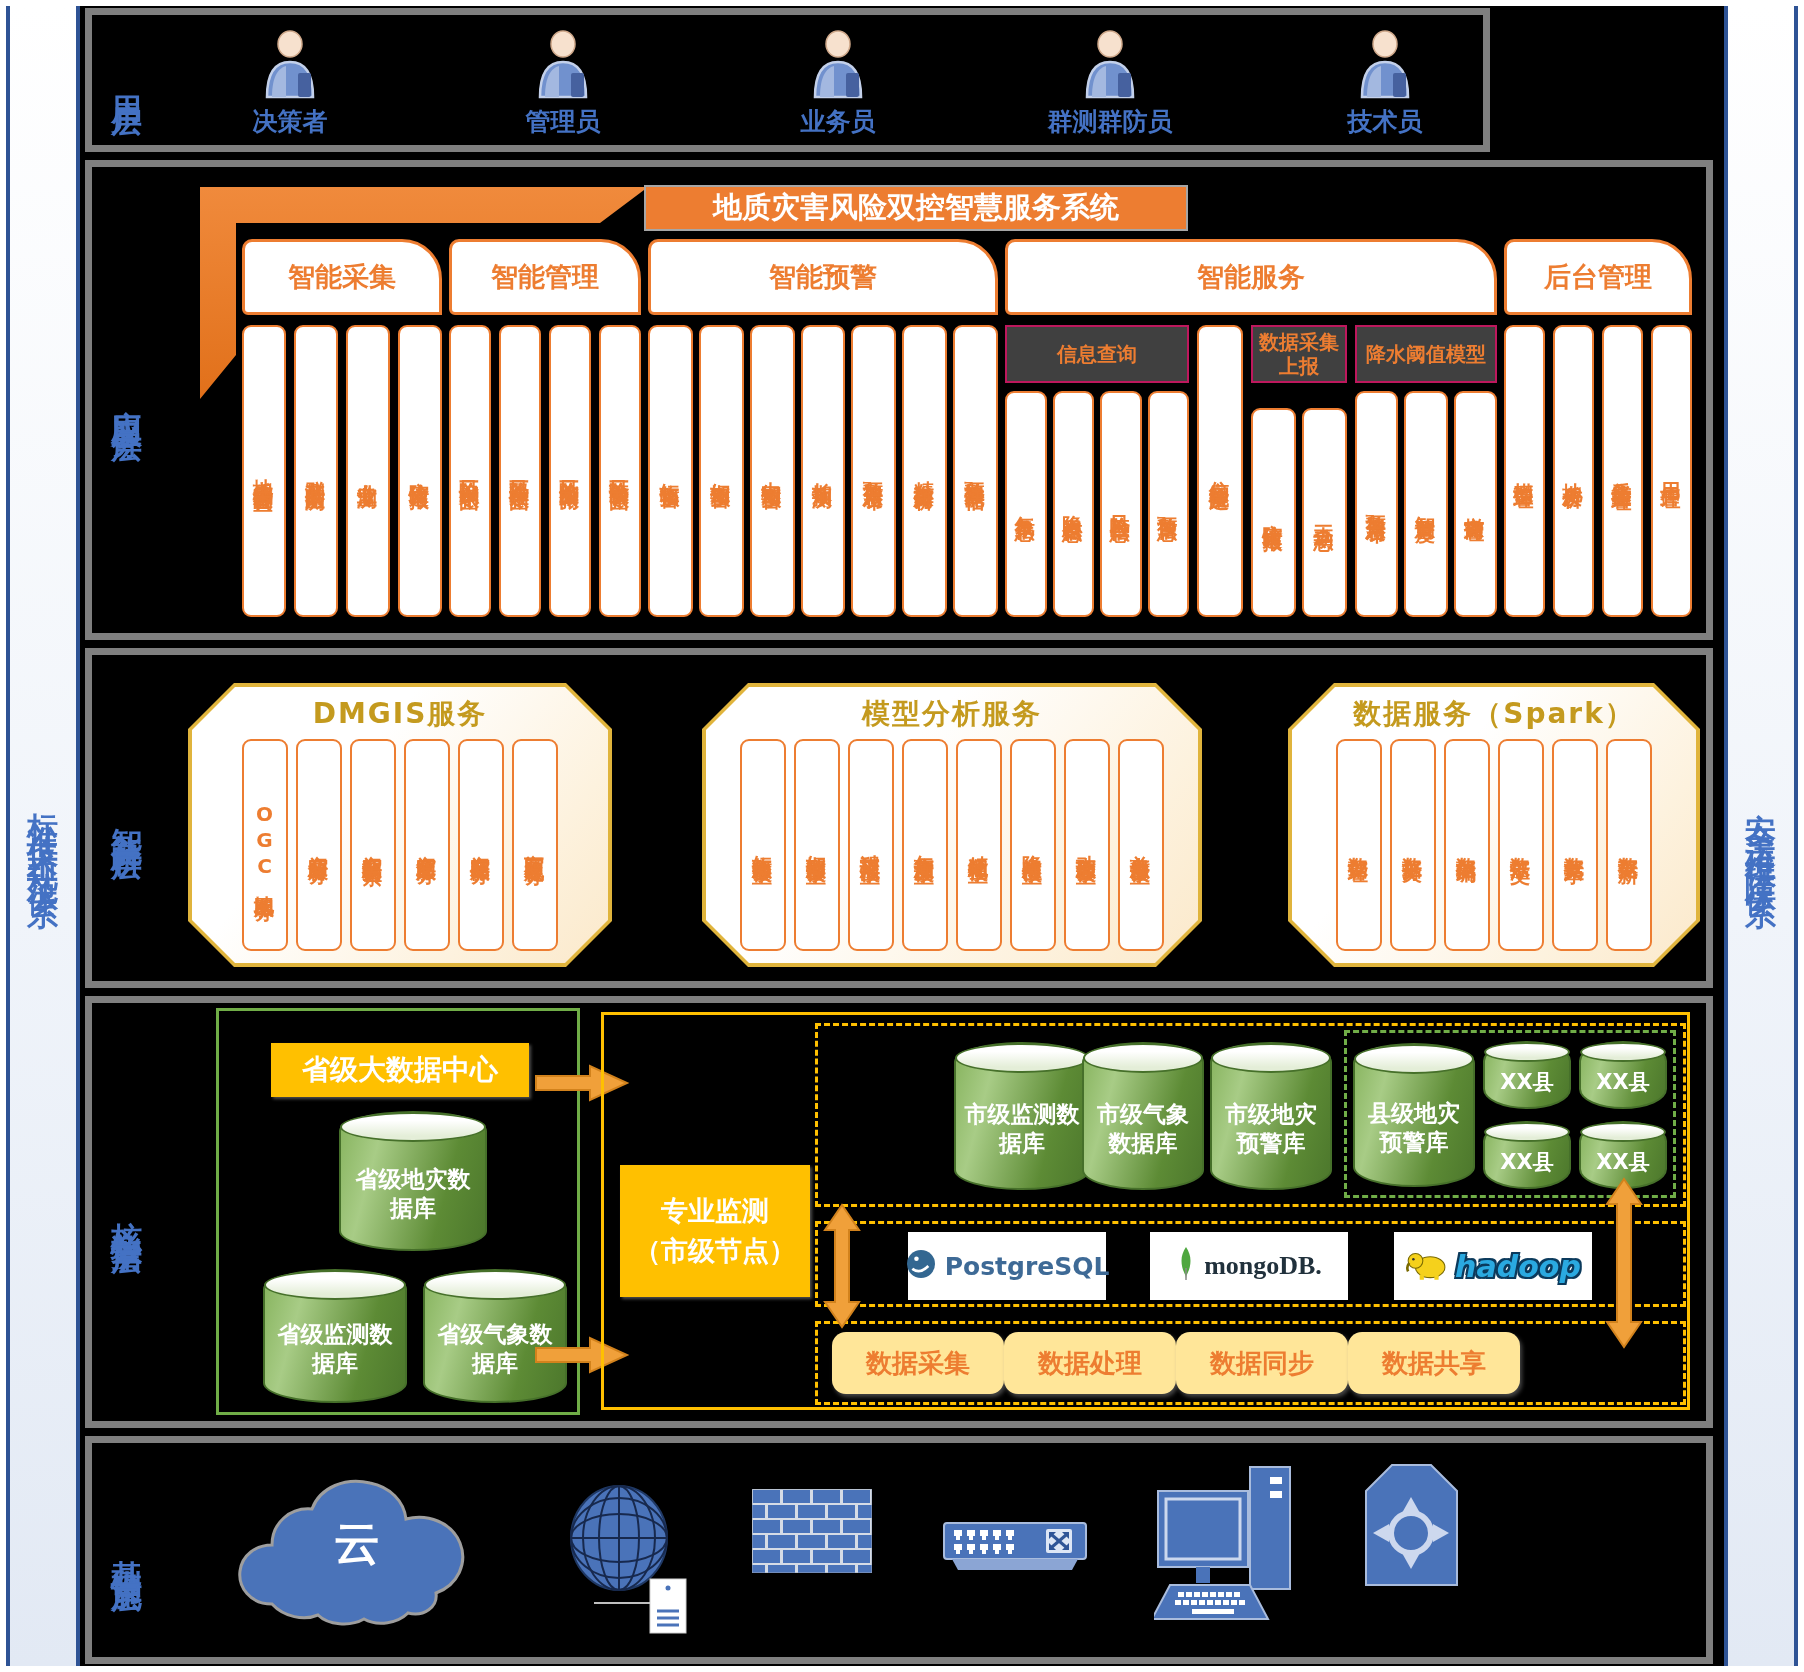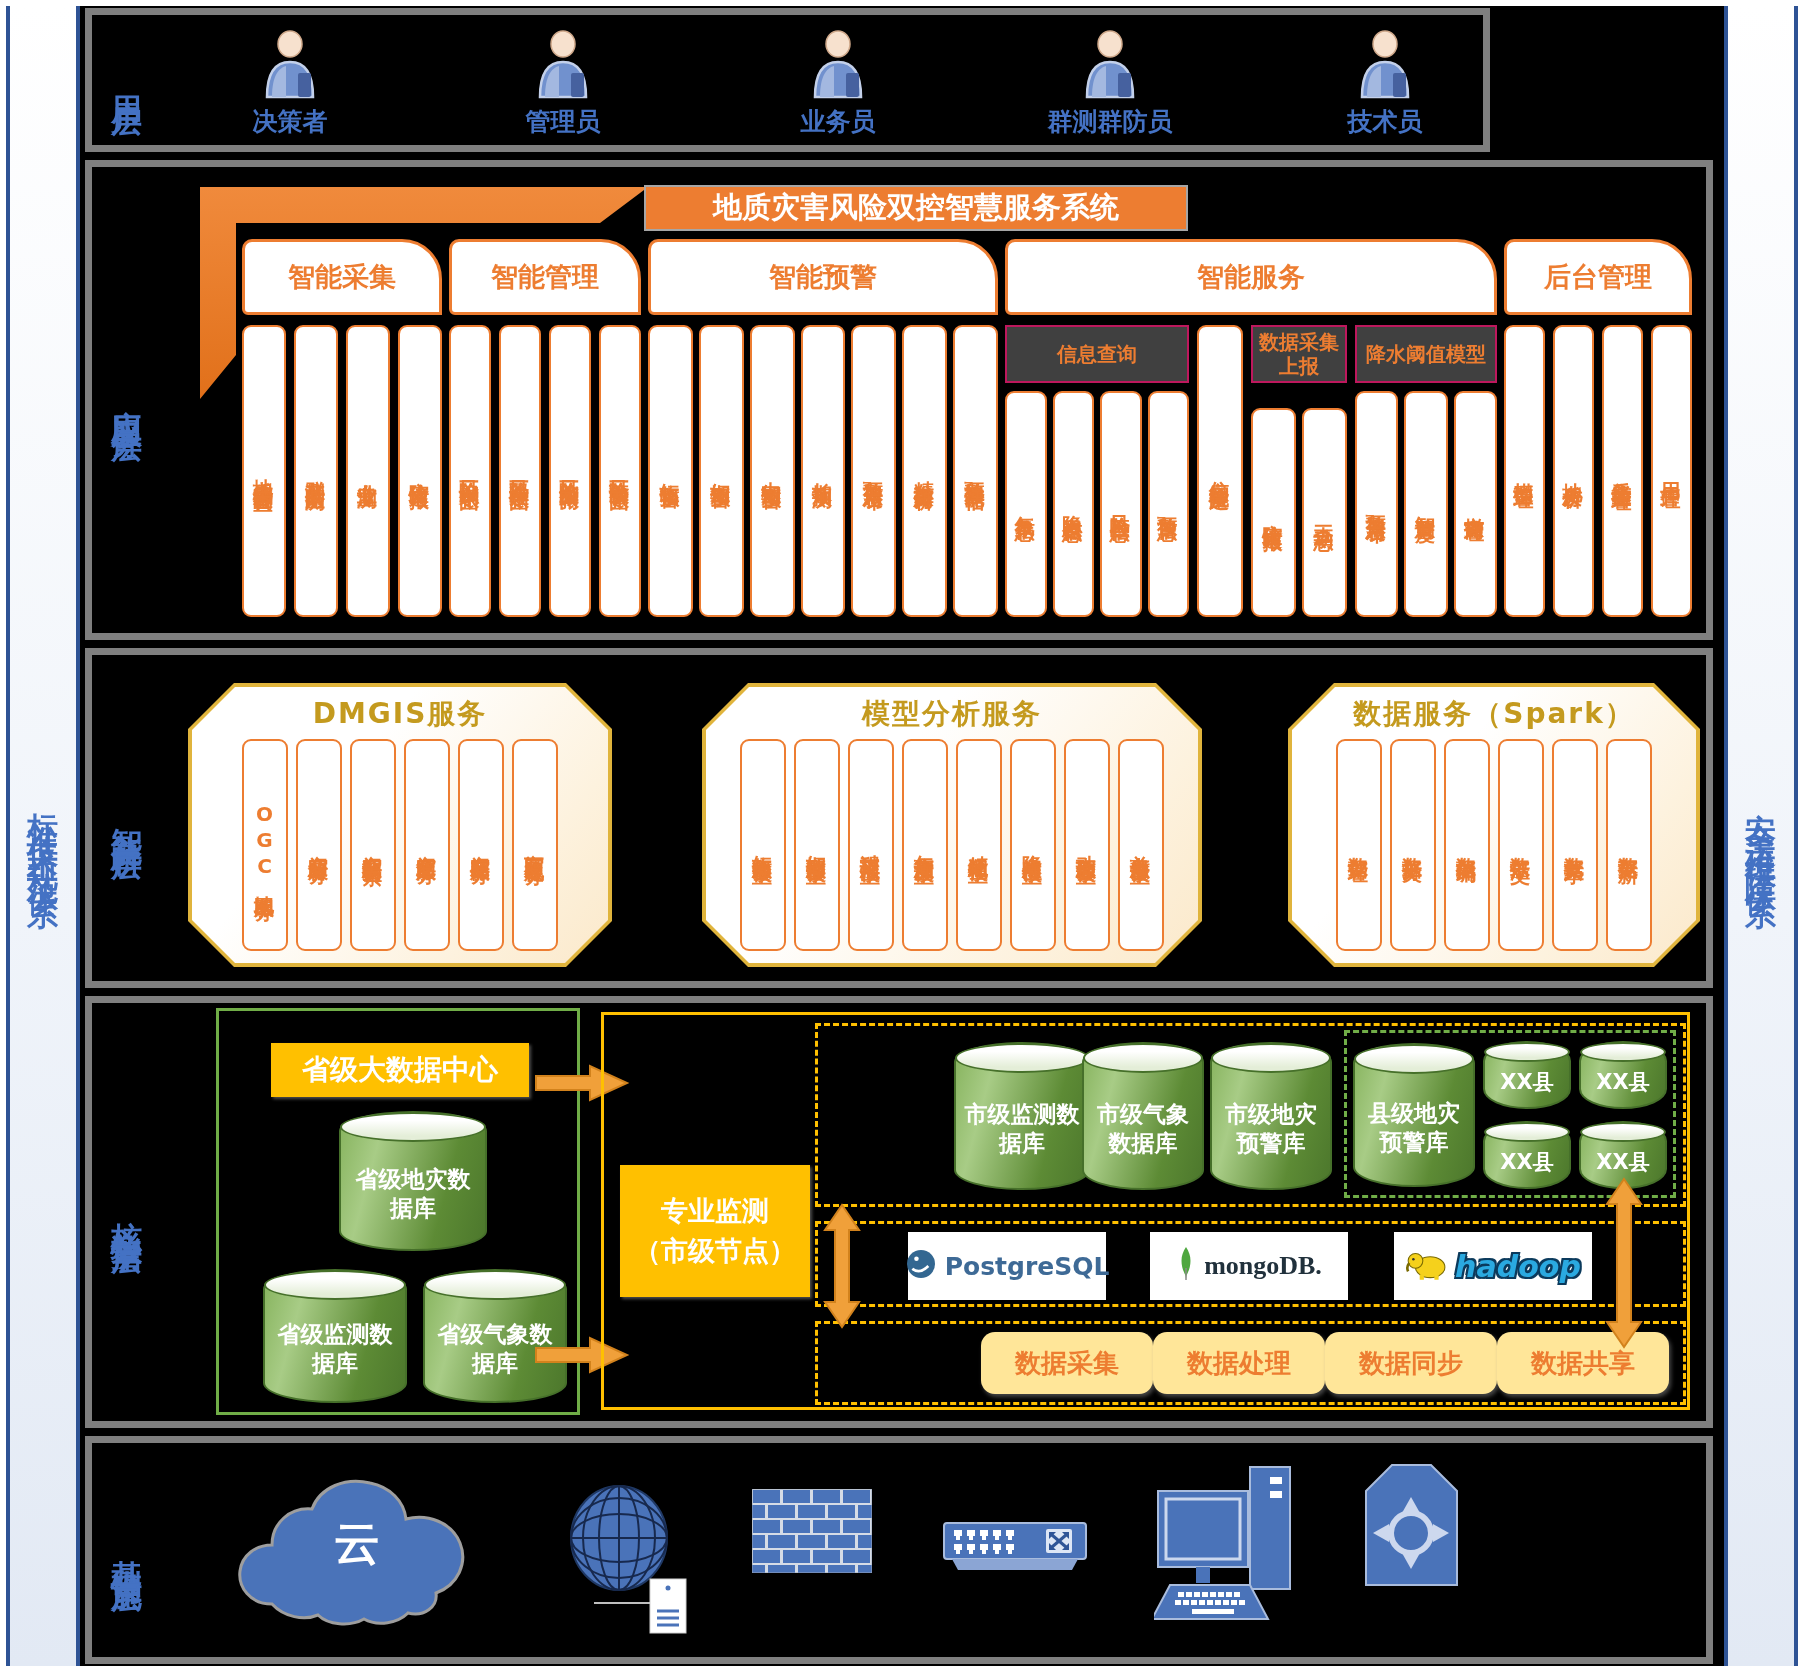--- a/index.html
+++ b/index.html
@@ -35,21 +35,21 @@
   .yellowbox{position:absolute;border:3px solid #ffc000;box-sizing:border-box;}
   .dash-o{position:absolute;border:3px dashed #ffc000;box-sizing:border-box;}
   .dash-g{position:absolute;border:3px dashed #70ad47;box-sizing:border-box;}
   .ylabel{position:absolute;background:#ffc000;color:#fff;font-weight:bold;display:flex;flex-direction:column;align-items:center;justify-content:center;text-align:center;box-shadow:2px 2px 3px rgba(130,130,130,.6);}
   .cyl{position:absolute;border:2px solid #46702a;border-radius:50%/20px;background:linear-gradient(105deg,#86b35d 0%,#a8cc86 25%,#5d8b35 70%,#4c772c 100%);box-sizing:border-box;}
   .cyl::before{content:"";position:absolute;left:-1px;right:-1px;top:-1px;height:30px;border:2px solid #46702a;border-radius:50%;background:linear-gradient(180deg,#ffffff 25%,#e4eed8 85%);box-sizing:border-box;}
   .clabel{position:absolute;left:4px;right:4px;top:28px;bottom:2px;display:flex;align-items:center;justify-content:center;text-align:center;color:#fff;font-weight:bold;font-size:23px;line-height:1.25;}
   .cyl.sm::before{height:20px;}
   .cyl.sm .clabel{top:16px;font-size:21px;}
   .proc{background:#ffe699;border-radius:14px;color:#ed7d31;font-size:26px;font-weight:bold;display:flex;align-items:center;justify-content:center;width:172px;height:62px;box-shadow:2px 3px 4px rgba(130,130,130,.55);}
-  .proc-row{position:absolute;left:14px;right:14px;top:0;bottom:0;display:flex;justify-content:flex-end;align-items:center;}
+  .proc-row{position:absolute;left:14px;right:14px;top:0;bottom:0;display:flex;justify-content:flex-start;align-items:center;}
   .logo{position:absolute;top:8px;height:68px;width:198px;background:#fff;display:flex;align-items:center;justify-content:center;gap:8px;}
   .pg-text{color:#3e6a96;font-weight:bold;font-size:25px;}
   .mg-text{font-family:"Liberation Serif","DejaVu Serif",serif;font-weight:bold;font-size:26px;color:#21313c;}
   .hd-text{font-style:italic;font-weight:bold;font-size:30px;color:#2aa9e0;text-shadow:-2px -2px 0 #0b3a5c,2px -2px 0 #0b3a5c,-2px 2px 0 #0b3a5c,2px 2px 0 #0b3a5c;}
   .arrow{position:absolute;}
   .cloud-label{position:absolute;inset:0;display:flex;align-items:center;justify-content:center;color:#fff;font-size:46px;font-weight:bold;padding-bottom:10px;}
   .infra-icon{position:absolute;}
 </style>
 </head>
 <body>

